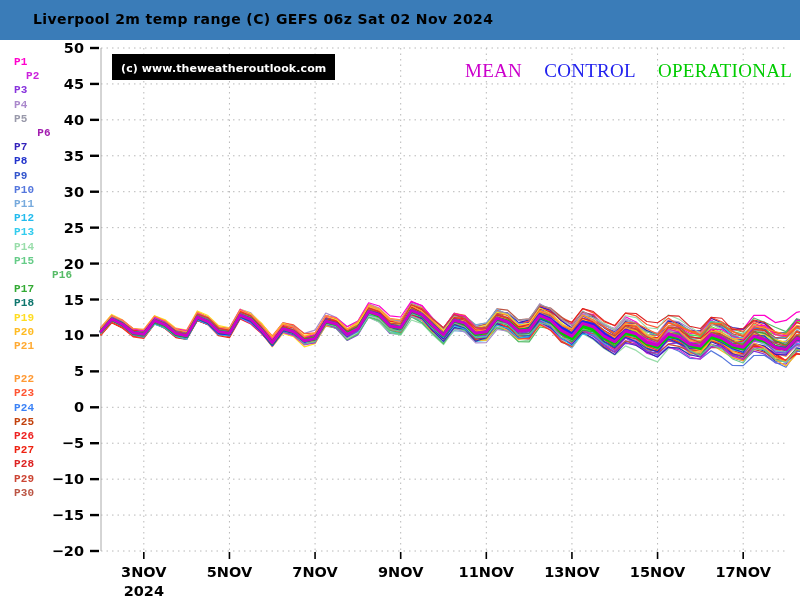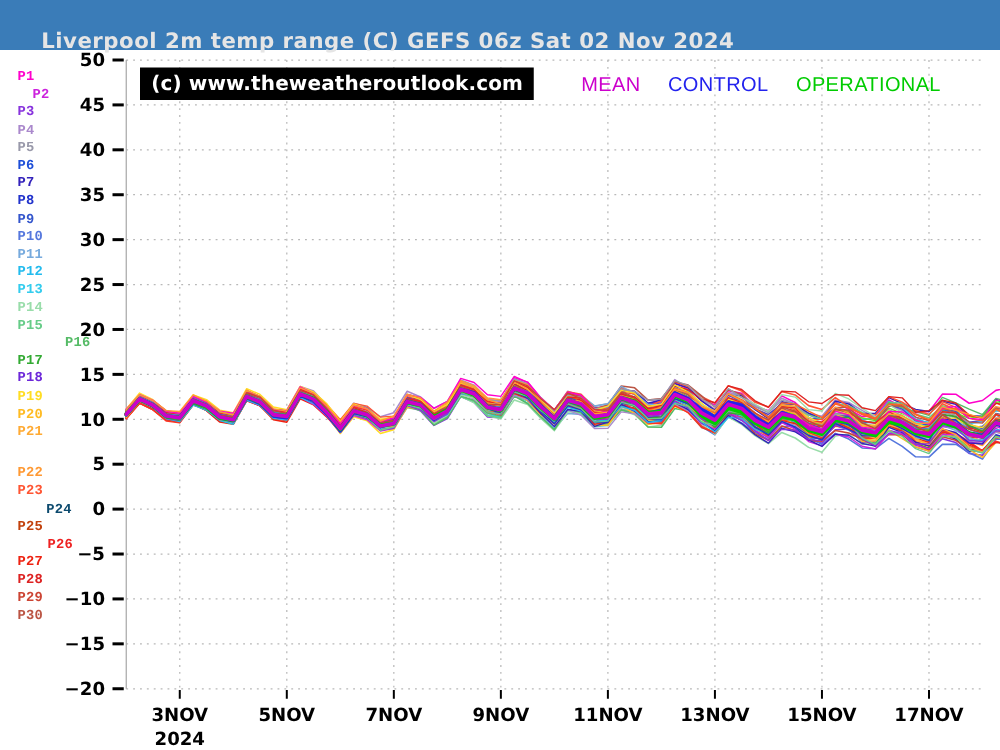--- a/index.html
+++ b/index.html
@@ -16,24 +16,24 @@
   }
 
   #header-bar {
     position: absolute;
     left: 0; top: 0;
     width: 800px; height: 40px;
     background: #3a7cb8;
   }
   #header-title {
     position: absolute;
-    left: 33px; top: 23px;
-    font-size: 17px;
-    font-weight: bold;
-    color: #e5e5e5;
+    left: 33px; top: 11px;
+    font-size: 14px;
+    font-weight: bold;
+    color: #000000;
     letter-spacing: 0.4px;
     white-space: nowrap;
     font-family: "DejaVu Sans", sans-serif;
   }
 
   #ens-legend {
     position: absolute;
     left: 14px; top: 55px;
     width: 60px;
   }
@@ -77,77 +77,77 @@
     font-family: "DejaVu Sans", sans-serif;
   }
 
   #copyright-banner {
     position: absolute;
     left: 112px; top: 54px;
     background: #000000;
     padding: 3px 9px 4px 9px;
   }
   #copyright-text {
-    font-size: 16px;
+    font-size: 11px;
     font-weight: bold;
     color: #ffffff;
     letter-spacing: 0.1px;
     white-space: nowrap;
     font-family: "DejaVu Sans", sans-serif;
   }
 
   #special-legend {
     position: absolute;
     left: 465px; top: 60px;
     display: flex;
     gap: 22px;
     align-items: baseline;
   }
   .special-legend-item {
-    font-size: 16px;
+    font-size: 19px;
     font-weight: normal;
     letter-spacing: 0.3px;
     white-space: nowrap;
-    font-family: Liberation Sans, sans-serif;
+    font-family: Liberation Serif, serif;
   }
 </style>
 </head>
 <body>
 
 <div id="header-bar">
   <div id="header-title">Liverpool 2m temp range (C) GEFS 06z Sat 02 Nov 2024</div>
 </div>
 
 <div id="ens-legend">
     <div class="ens-legend-item" style="color: rgb(255, 0, 204);">P1</div>
     <div class="ens-legend-item" style="color: rgb(204, 34, 221); margin-left: 12px;">P2</div>
     <div class="ens-legend-item" style="color: rgb(136, 51, 221);">P3</div>
     <div class="ens-legend-item" style="color: rgb(170, 136, 204);">P4</div>
     <div class="ens-legend-item" style="color: rgb(153, 153, 170);">P5</div>
-    <div class="ens-legend-item" style="color: #1d4ed8;">P6</div>
+    <div class="ens-legend-item" style="color: #a21caf; text-align: center;">P6</div>
     <div class="ens-legend-item" style="color: rgb(51, 34, 187);">P7</div>
     <div class="ens-legend-item" style="color: rgb(34, 51, 204);">P8</div>
     <div class="ens-legend-item" style="color: rgb(51, 85, 204);">P9</div>
     <div class="ens-legend-item" style="color: rgb(85, 119, 221);">P10</div>
     <div class="ens-legend-item" style="color: rgb(119, 170, 221);">P11</div>
     <div class="ens-legend-item" style="color: rgb(34, 187, 238);">P12</div>
     <div class="ens-legend-item" style="color: rgb(51, 204, 238);">P13</div>
     <div class="ens-legend-item" style="color: rgb(153, 221, 170);">P14</div>
     <div class="ens-legend-item" style="color: rgb(102, 204, 136);">P15</div>
     <div class="ens-legend-item" style="color: rgb(85, 187, 102); margin-left: 38px;">P16</div>
     <div class="ens-legend-item" style="color: rgb(51, 170, 51);">P17</div>
-    <div class="ens-legend-item" style="color: #6d28d9;">P18</div>
+    <div class="ens-legend-item" style="color: #0f766e;">P18</div>
     <div class="ens-legend-item" style="color: rgb(255, 221, 34);">P19</div>
     <div class="ens-legend-item" style="color: rgb(255, 187, 34);">P20</div>
     <div class="ens-legend-item" style="color: rgb(255, 170, 51);">P21</div>
     <div class="ens-legend-item" style="color: rgb(255, 153, 51); margin-top: 19px;">P22</div>
     <div class="ens-legend-item" style="color: rgb(255, 85, 51);">P23</div>
-    <div class="ens-legend-item" style="color: #0c4a6e; margin-left: 23px;">P24</div>
+    <div class="ens-legend-item" style="color: #3b82f6;">P24</div>
     <div class="ens-legend-item" style="color: #c2410c;">P25</div>
-    <div class="ens-legend-item" style="color: rgb(238, 34, 34); margin-left: 24px;">P26</div>
+    <div class="ens-legend-item" style="color: rgb(238, 34, 34);">P26</div>
     <div class="ens-legend-item" style="color: rgb(238, 34, 17);">P27</div>
     <div class="ens-legend-item" style="color: rgb(221, 34, 34);">P28</div>
     <div class="ens-legend-item" style="color: rgb(204, 68, 51);">P29</div>
     <div class="ens-legend-item" style="color: rgb(187, 85, 68);">P30</div>
   </div>
 
 <div id="plot-wrap">
   <svg id="plot-svg" width="800" height="560">
     <g id="g-grid">
         <line x1="101" x2="786" y1="8" y2="8" stroke="#b8b8b8" stroke-width="1" stroke-dasharray="1.5 4"></line>

